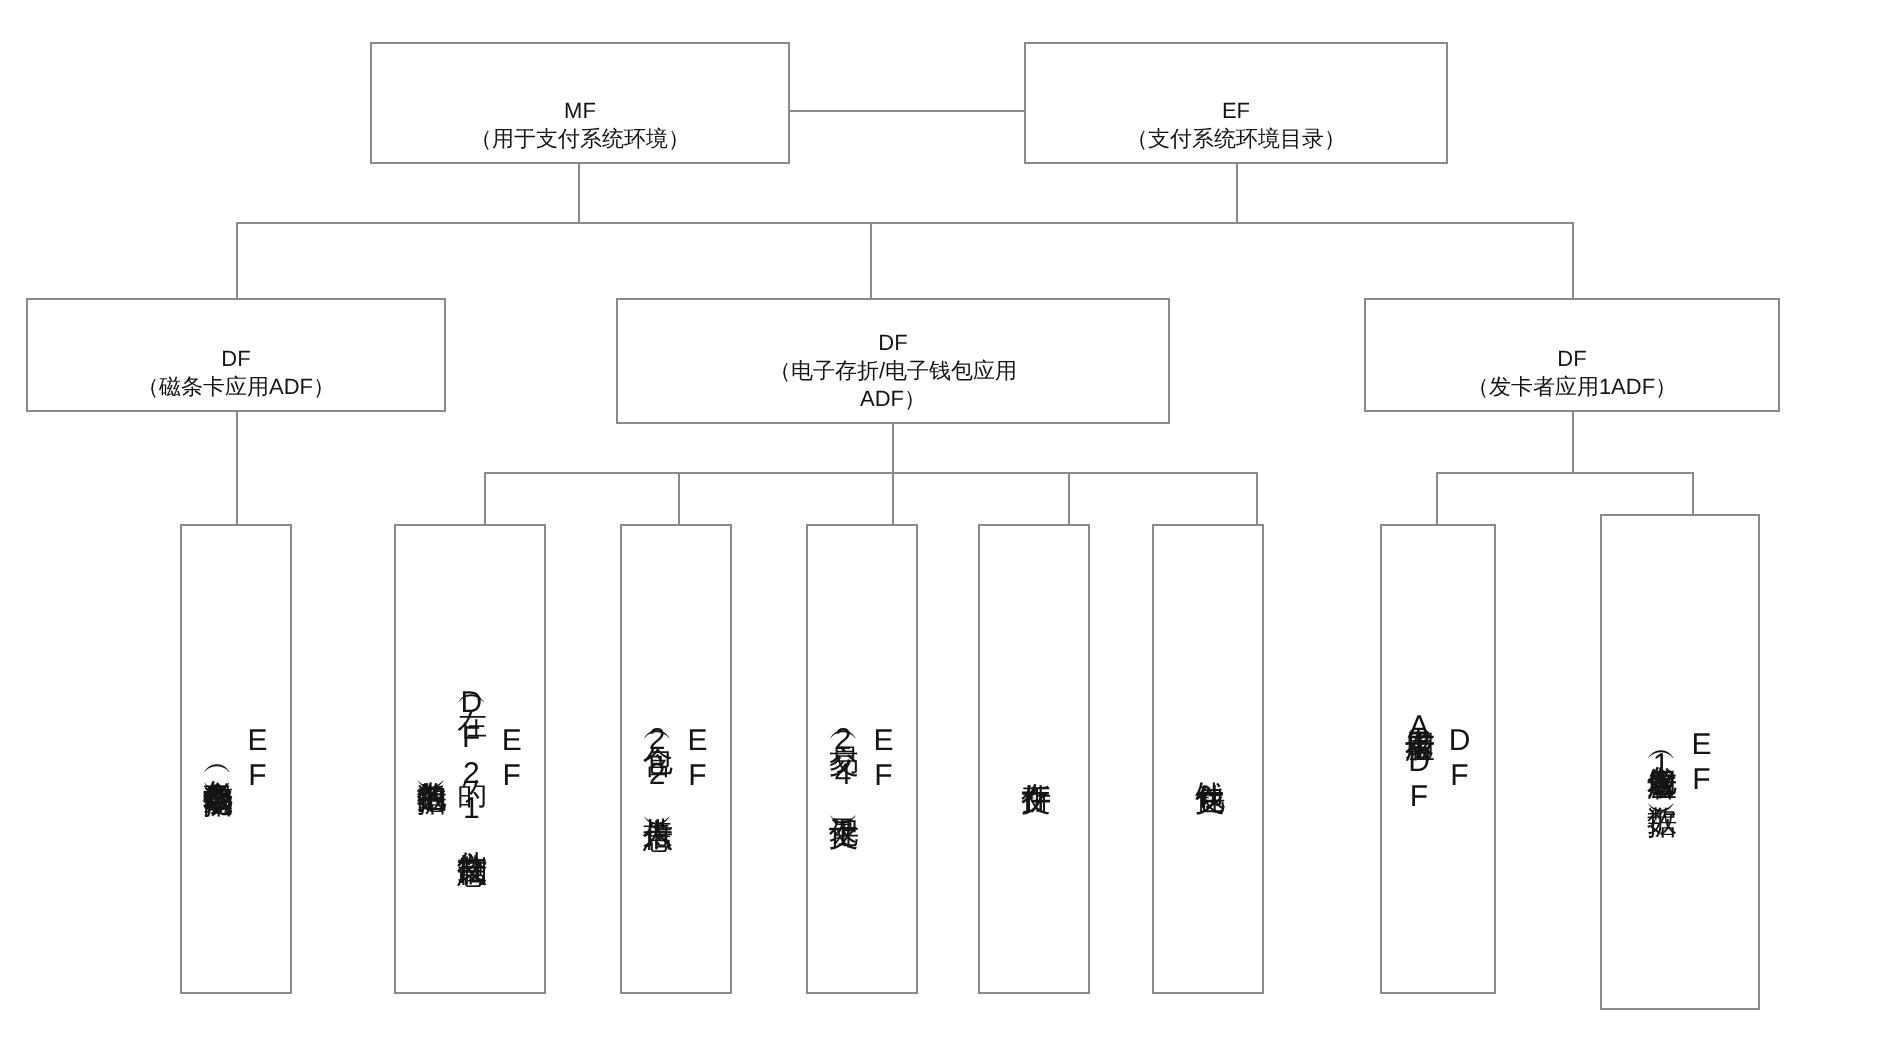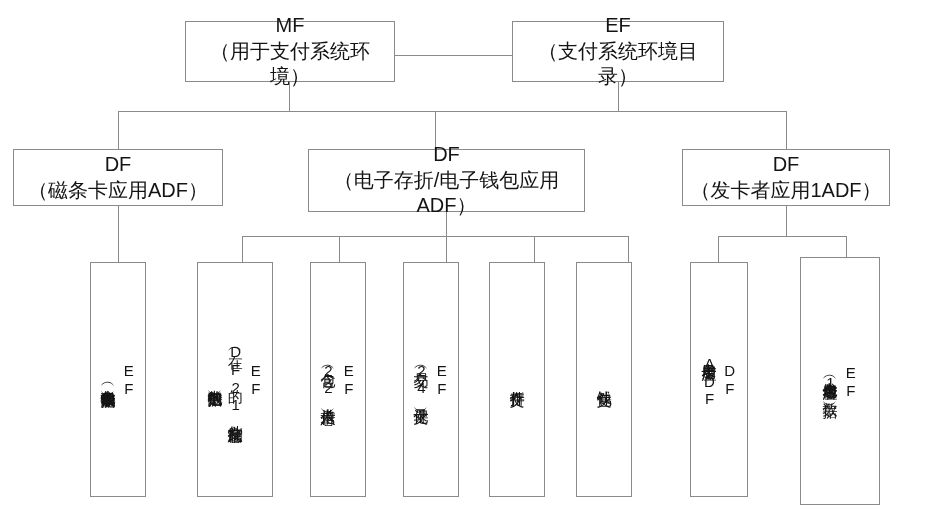--- a/index.html
+++ b/index.html
@@ -28,21 +28,21 @@
     justify-content: center;
     text-align: center;
     line-height: 1.28;
     color: #141414;
   }
   .node .label {
     display: block;
     white-space: pre-line;
   }
   
-  .h-node { font-size: 20px; padding: 4px 6px; }
+  .h-node { font-size: 11px; padding: 4px 6px; align-items: flex-end; }
   .h-node .label { letter-spacing: 0px; }
 
   
   .v-node {
     font-size: 15px;
   }
   .v-node .label {
     writing-mode: vertical-rl;
     text-orientation: upright;
     white-space: pre-line;

